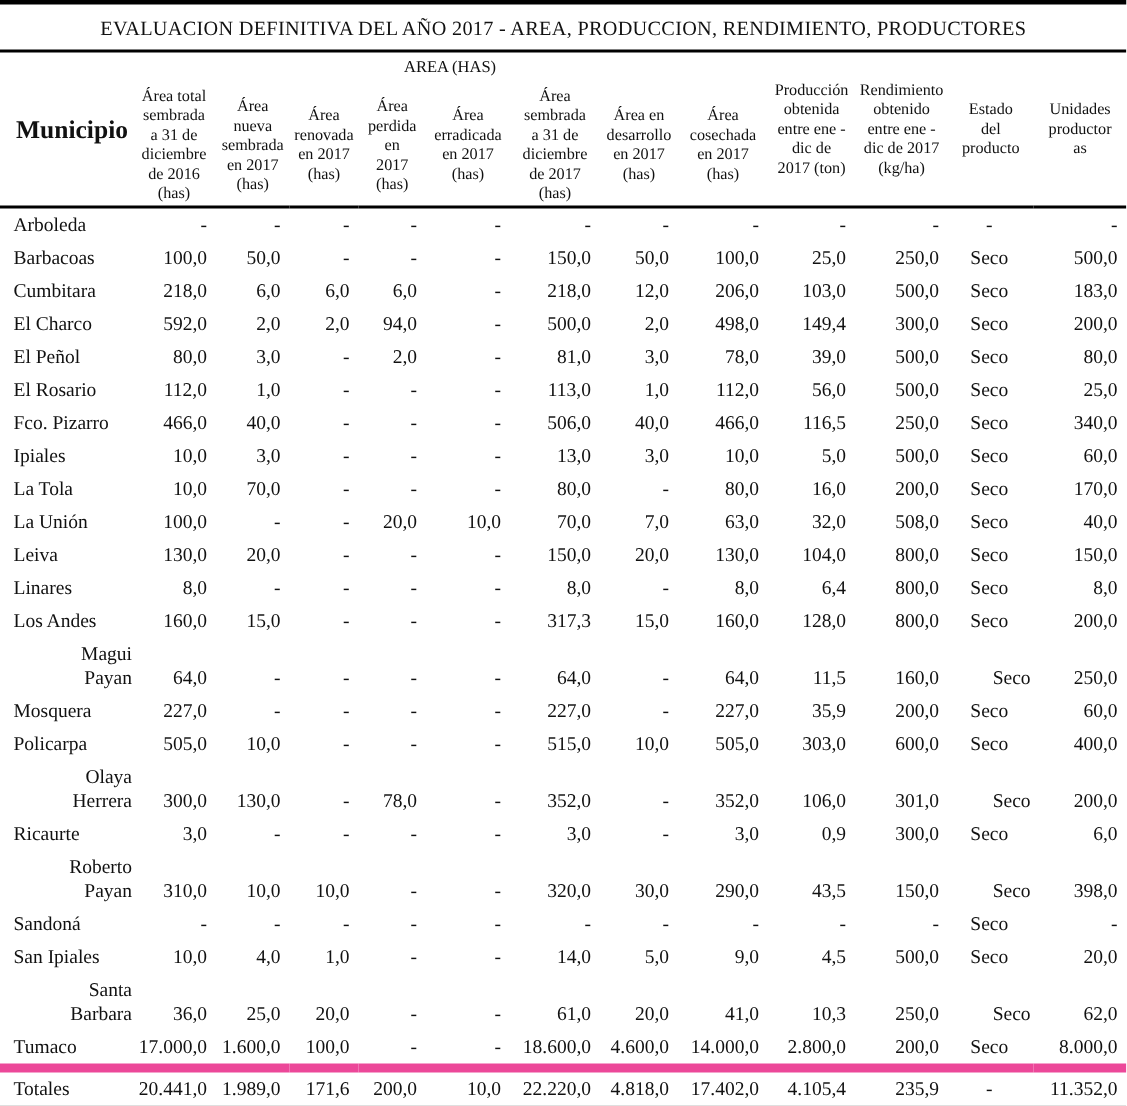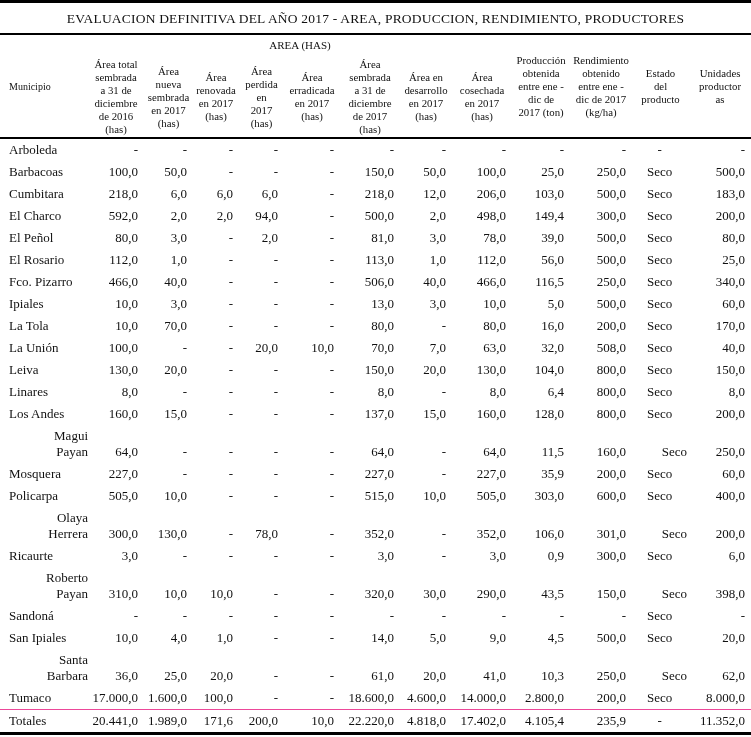--- a/index.html
+++ b/index.html
@@ -34,40 +34,41 @@
     white-space:pre-line;
     padding:1px 1px;
   }
   th.group{
     font-size:11px;
     vertical-align:top;
     padding-top:4px;
     height:17px;
   }
   th.muni-h{
-    text-align:left;
+    text-align:center;
     padding-left:9px;
-    font-size:10px;
+    font-size:17px;
+    font-weight:bold;
   }
   td{
     font-size:13px;
     line-height:16px;
     padding:3px 6px 3px 0;
     vertical-align:middle;
     overflow:hidden;
   }
   td.num{text-align:right;}
   td.estado{text-align:center;padding-right:2px;}
   td.muni{
     text-align:left;
     padding-left:9px;padding-right:0;
     white-space:pre-line;
   }
   tr.tall td{vertical-align:bottom;text-align:right;}
-  tr.totales{border-top:1px solid #ec4899;}
+  tr.totales{border-top:6px solid #ec4899;}
 </style>
 </head>
 <body>
 
 <div class="sheet">
   <div class="title">EVALUACION DEFINITIVA DEL AÑO 2017 - AREA, PRODUCCION, RENDIMIENTO, PRODUCTORES</div>
   <table>
     <colgroup>
       <col style="width:88px">
         <col style="width:56px">
@@ -326,21 +327,21 @@
           <td class="estado">Seco</td>
           <td class="num">8,0</td>
         </tr>
         <tr>
           <td class="muni">Los Andes</td>
           <td class="num">160,0</td>
           <td class="num">15,0</td>
           <td class="num">-</td>
           <td class="num">-</td>
           <td class="num">-</td>
-          <td class="num">137,0</td>
+          <td class="num">317,3</td>
           <td class="num">15,0</td>
           <td class="num">160,0</td>
           <td class="num">128,0</td>
           <td class="num">800,0</td>
           <td class="estado">Seco</td>
           <td class="num">200,0</td>
         </tr>
         <tr class="tall">
           <td class="muni">Magui
 Payan</td>

